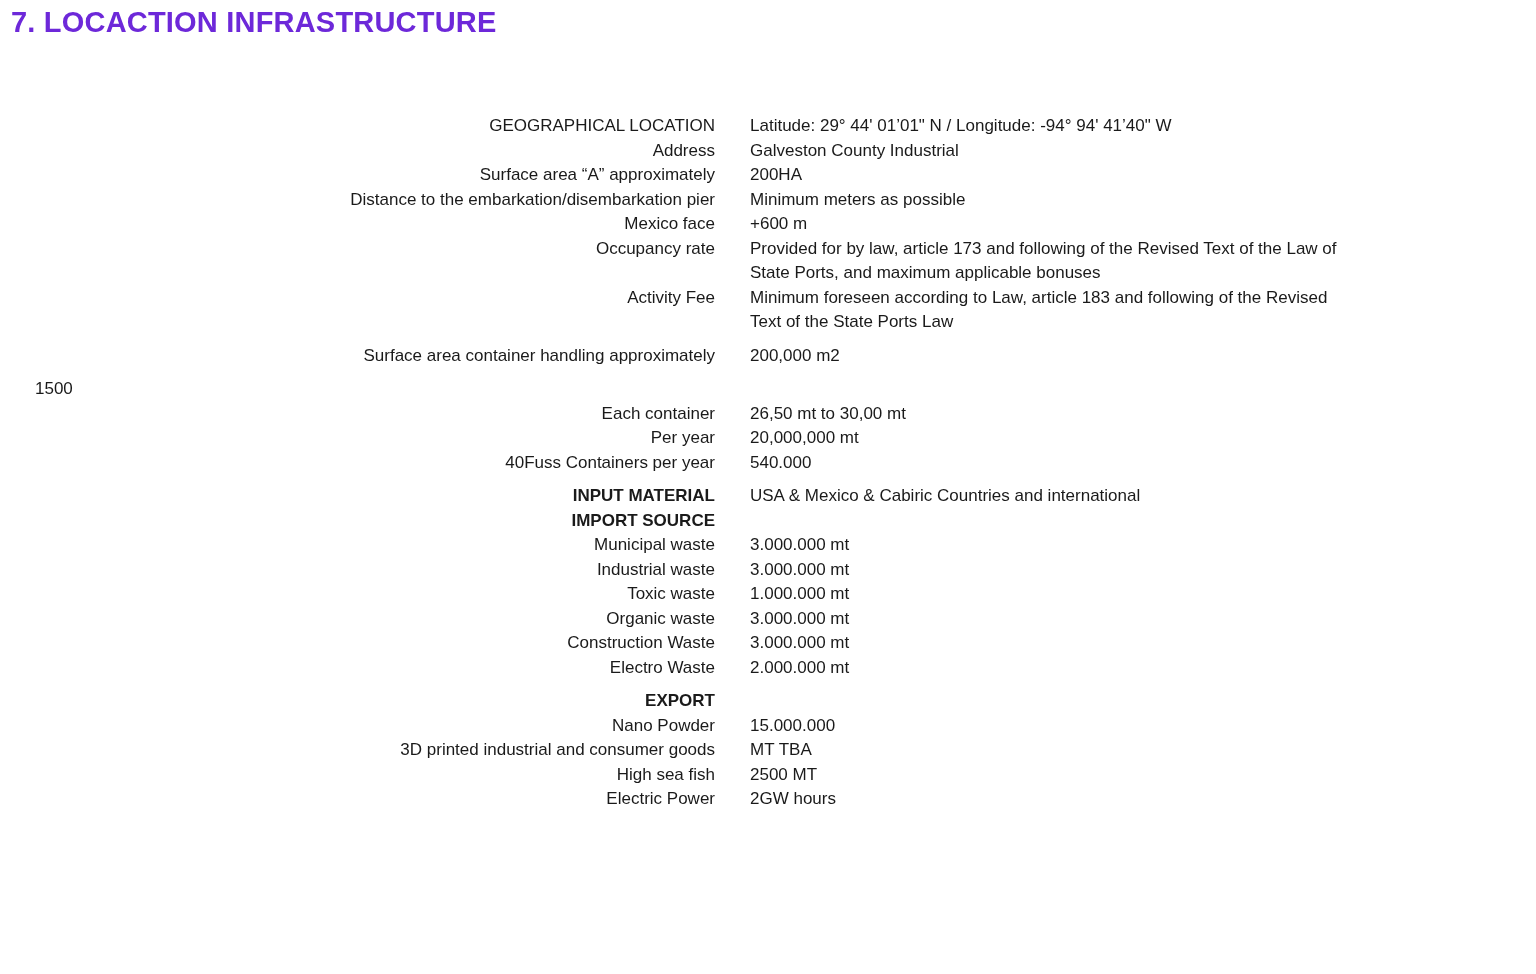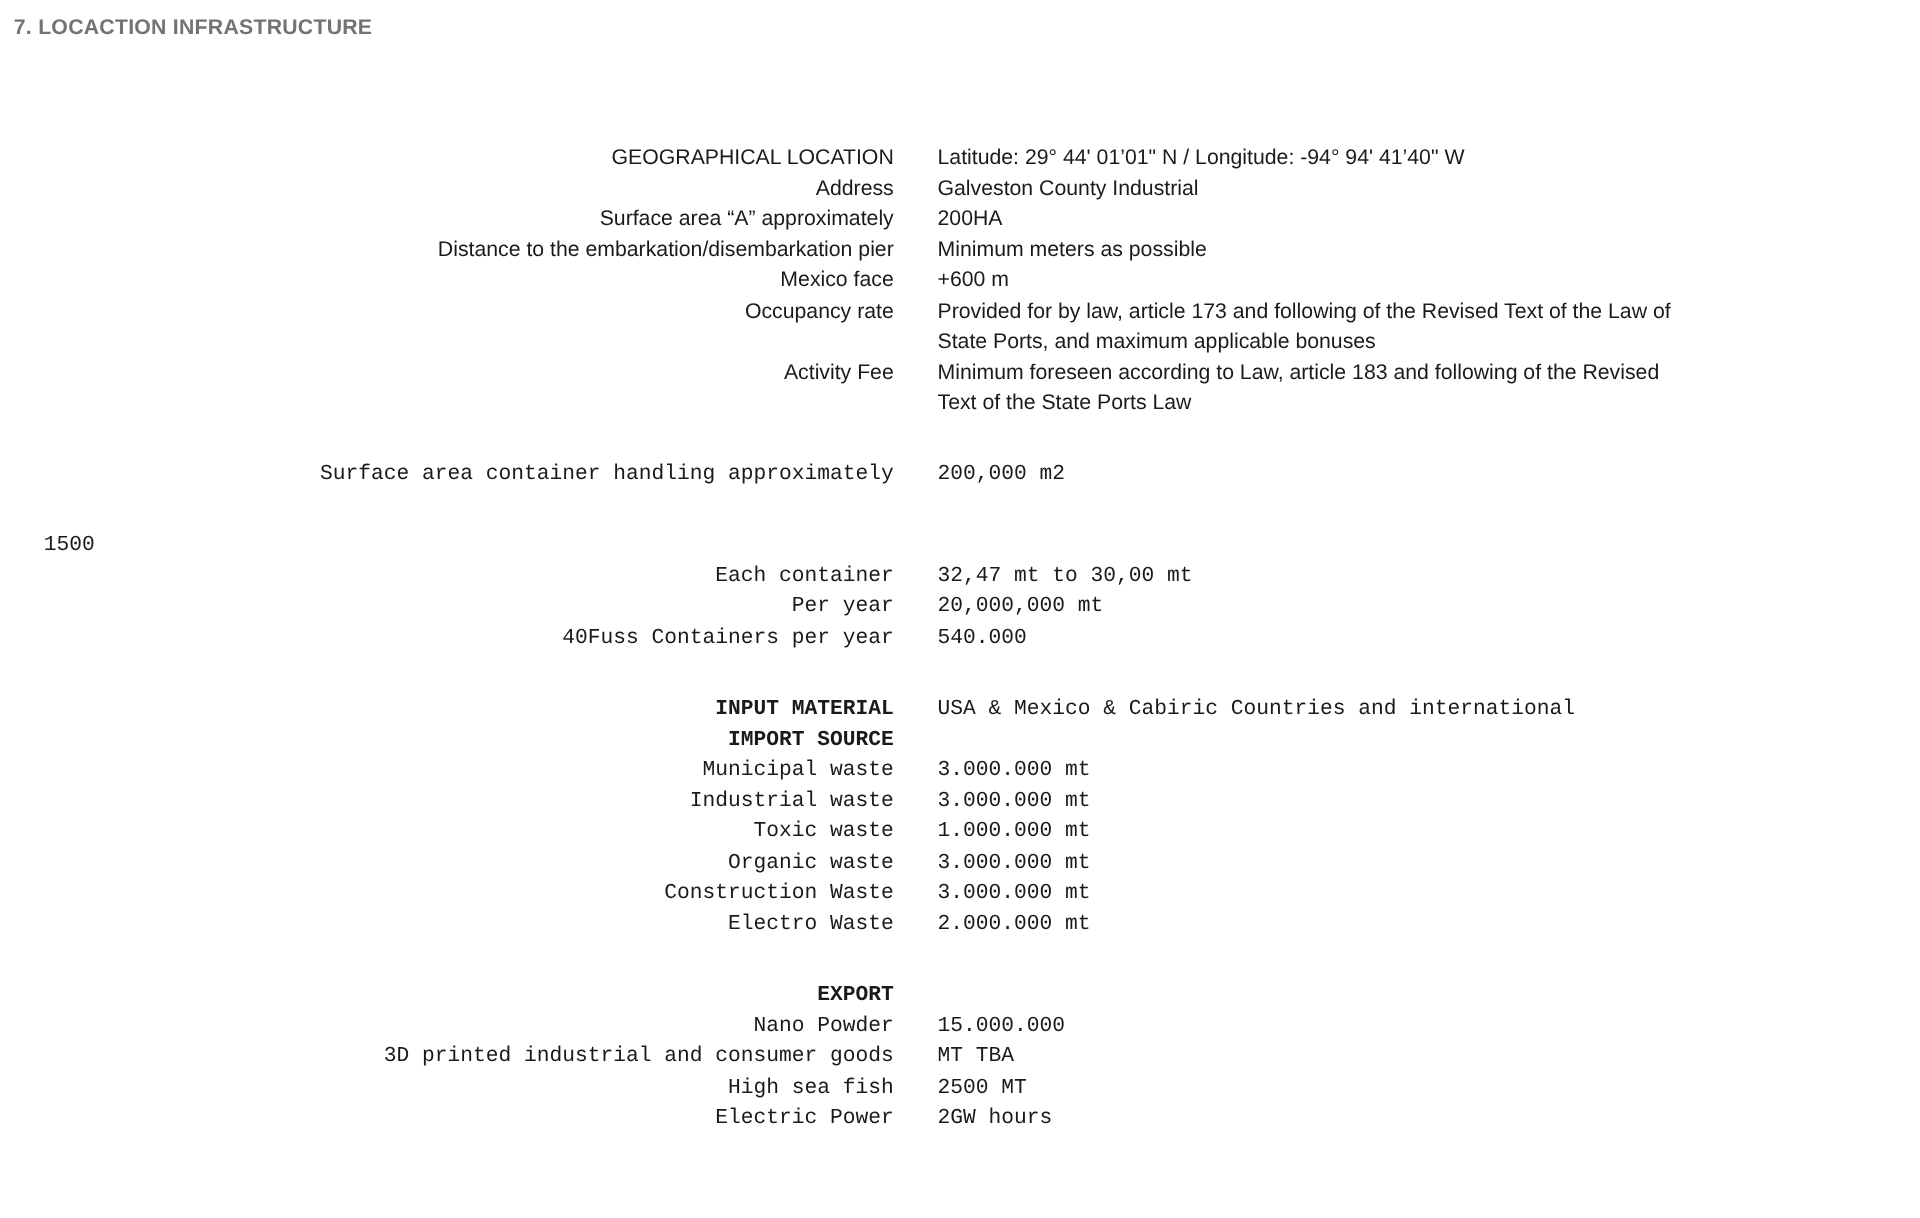--- a/index.html
+++ b/index.html
@@ -14,35 +14,34 @@
     background: #ffffff;
     font-family: "Liberation Sans", sans-serif;
     color: #1a1a1a;
     overflow: hidden;
   }
   .title {
     position: absolute;
     left: 11px;
     top: 8px;
     margin: 0;
-    font-size: 17px;
+    font-size: 29px;
     line-height: 28px;
     font-weight: 700;
     letter-spacing: 0.2px;
-    color: #737373;
+    color: #6d28d9;
   }
   .content {
     position: absolute;
     left: 0;
     top: 114px;
     width: 1416px;
   }
   .section + .section {
-    margin-top: 33px;
-    font-family: Liberation Mono, monospace;
+    margin-top: 9px;
   }
   .row {
     display: flex;
     align-items: flex-start;
     font-size: 17px;
     line-height: 24.5px;
   }
   .label {
     flex: 0 0 715px;
     width: 715px;
@@ -104,21 +103,21 @@
         <span class="value">200,000 m2</span>
       </div>
     </div>
 
     <div class="section">
       <div class="row">
         <span class="value">1500</span>
       </div>
       <div class="row">
         <span class="label">Each container</span>
-        <span class="value">32,47 mt to 30,00 mt</span>
+        <span class="value">26,50 mt to 30,00 mt</span>
       </div>
       <div class="row">
         <span class="label">Per year</span>
         <span class="value">20,000,000 mt</span>
       </div>
       <div class="row">
         <span class="label">40Fuss Containers per year</span>
         <span class="value">540.000</span>
       </div>
     </div>

